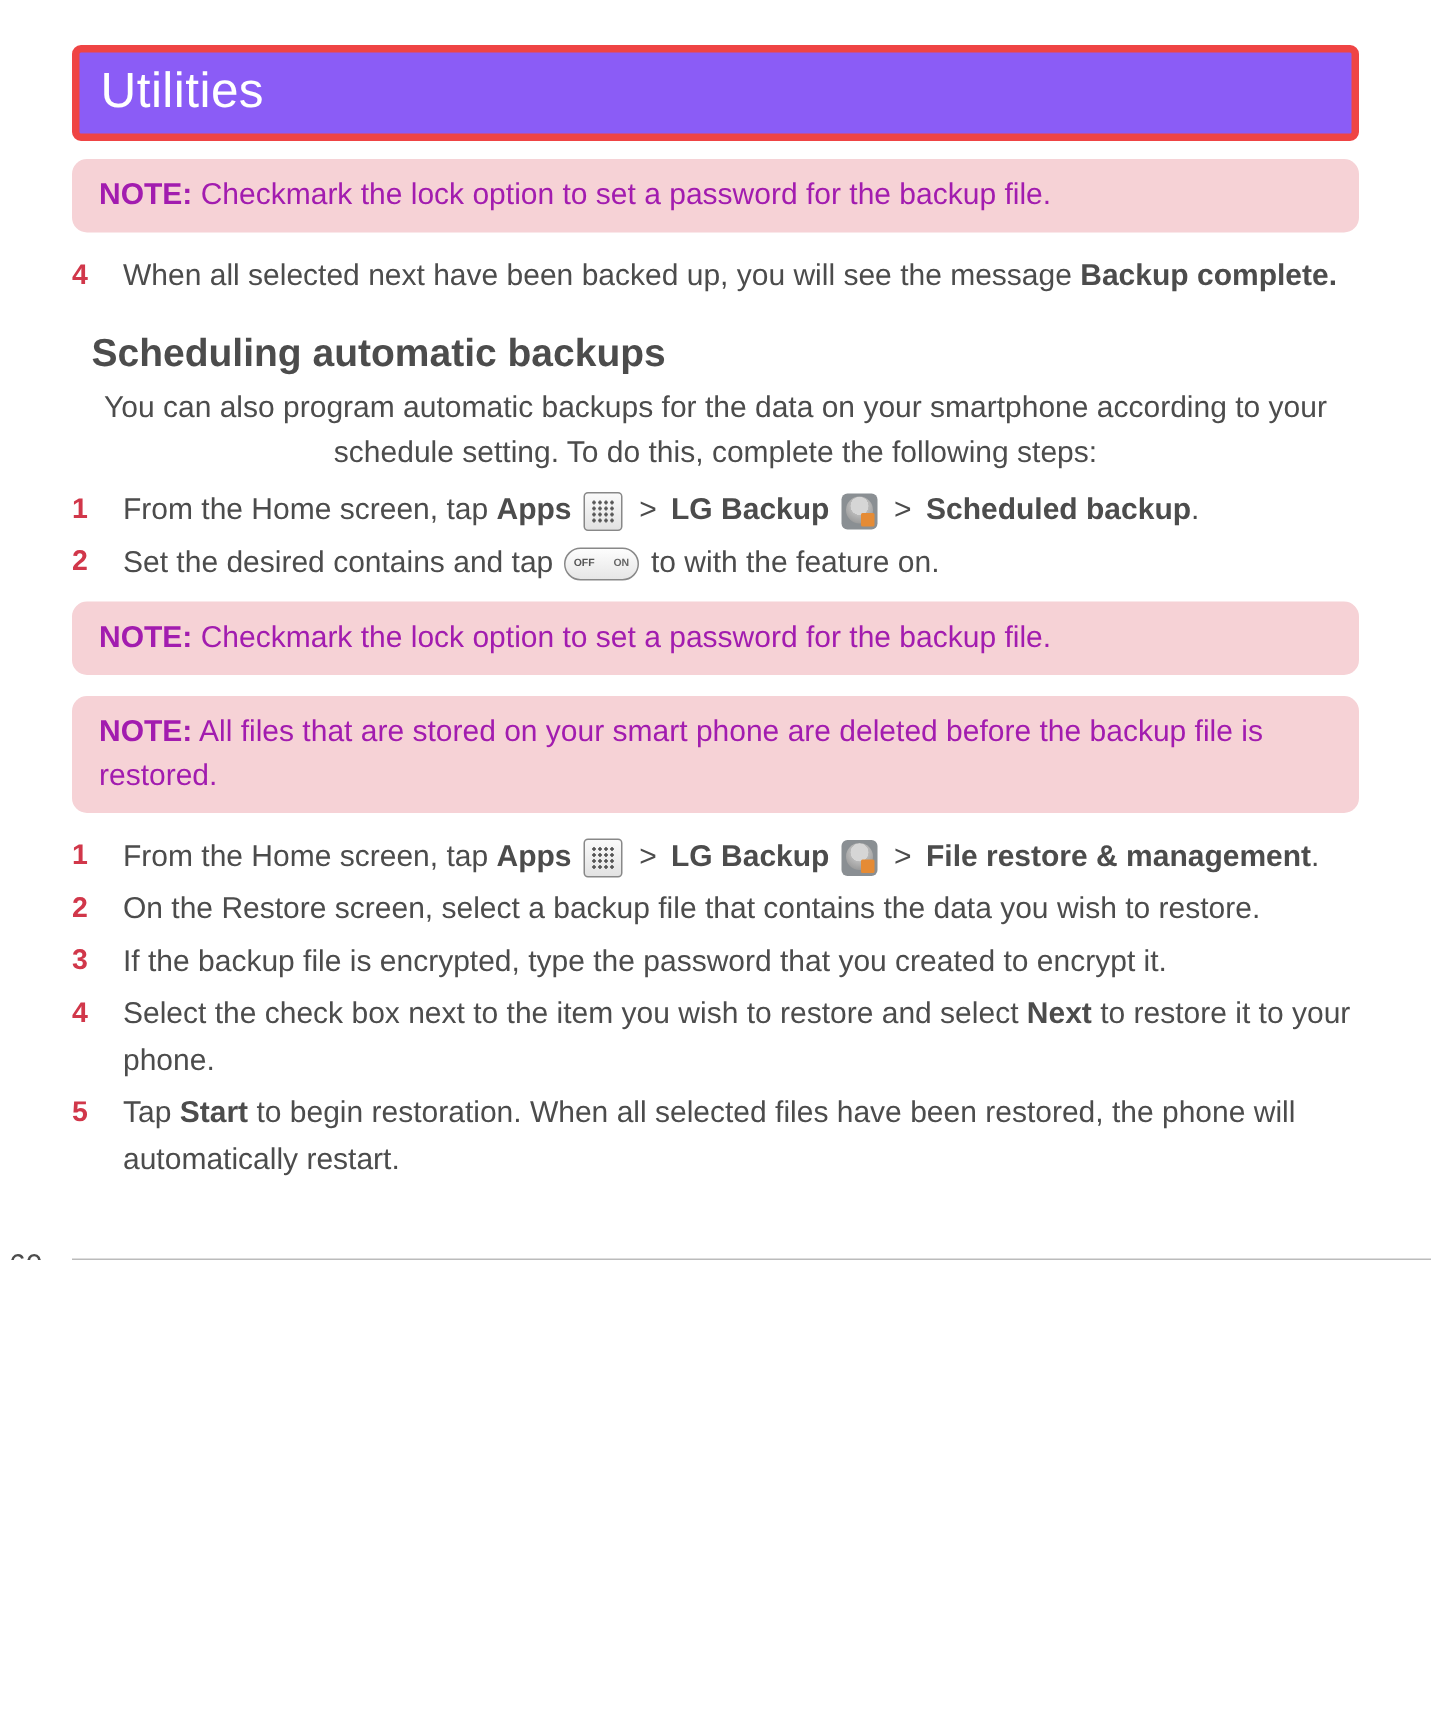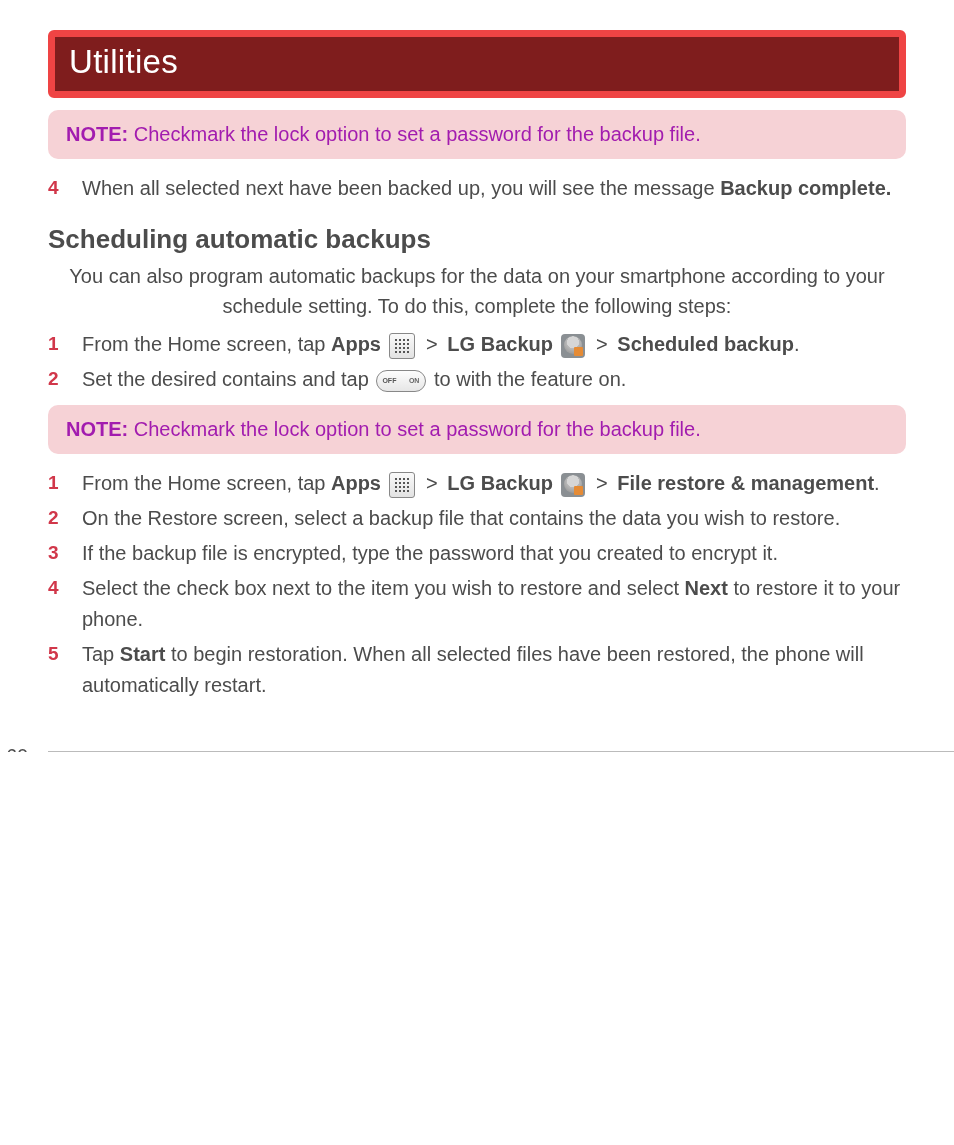--- a/index.html
+++ b/index.html
@@ -8,22 +8,22 @@
     background: #fff;
     font-family: "Helvetica Neue", Arial, sans-serif;
     color: #4c4c4c;
     width: 954px;
   }
   .page {
     padding: 30px 48px 20px 48px;
     box-sizing: border-box;
   }
   .header-bar {
-    background: #7f1d1d;
-    border: 7px solid #ef4444;
+    background: #8b5cf6;
+    border: 5px solid #ef4444;
     border-radius: 6px;
     padding: 6px 14px 10px 14px;
     margin-bottom: 12px;
   }
   .header-bar h1 {
     margin: 0;
     color: #fff;
     font-size: 33px;
     font-weight: 500;
     letter-spacing: 0.3px;
@@ -55,21 +55,21 @@
   .step-body {
     flex: 1;
   }
   .step-body .bold {
     font-weight: 700;
   }
   h2.section {
     font-size: 26px;
     font-weight: 700;
     color: #4c4c4c;
-    margin: 20px 0 6px 0;
+    margin: 20px 0 6px 13px;
   }
   p.intro {
     font-size: 20px;
     line-height: 1.5;
     margin: 0 0 8px 0;
     text-align: center;
   }
   
   .icon-apps, .icon-backup, .icon-toggle {
     display: inline-block;
@@ -206,20 +206,24 @@
       <span> to with the feature on.</span>
     </div>
   </div>
 
   <div class="note-box">
     <span class="bold">NOTE:</span>
     <span>Checkmark the lock option to set a password for the backup file.</span>
   </div>
 
 
+  <div class="note-box">
+    <span class="bold">NOTE:</span>
+    <span>All files that are stored on your smart phone are deleted before the backup file is restored.</span>
+  </div>
 
   <div class="step-row">
     <div class="step-num">1</div>
     <div class="step-body">
       <span>From the Home screen, tap </span>
       <span class="bold">Apps</span>
       <span class="icon-apps"></span>
       <span class="gt">&gt;</span>
       <span class="bold">LG Backup</span>
       <span class="icon-backup"></span>

